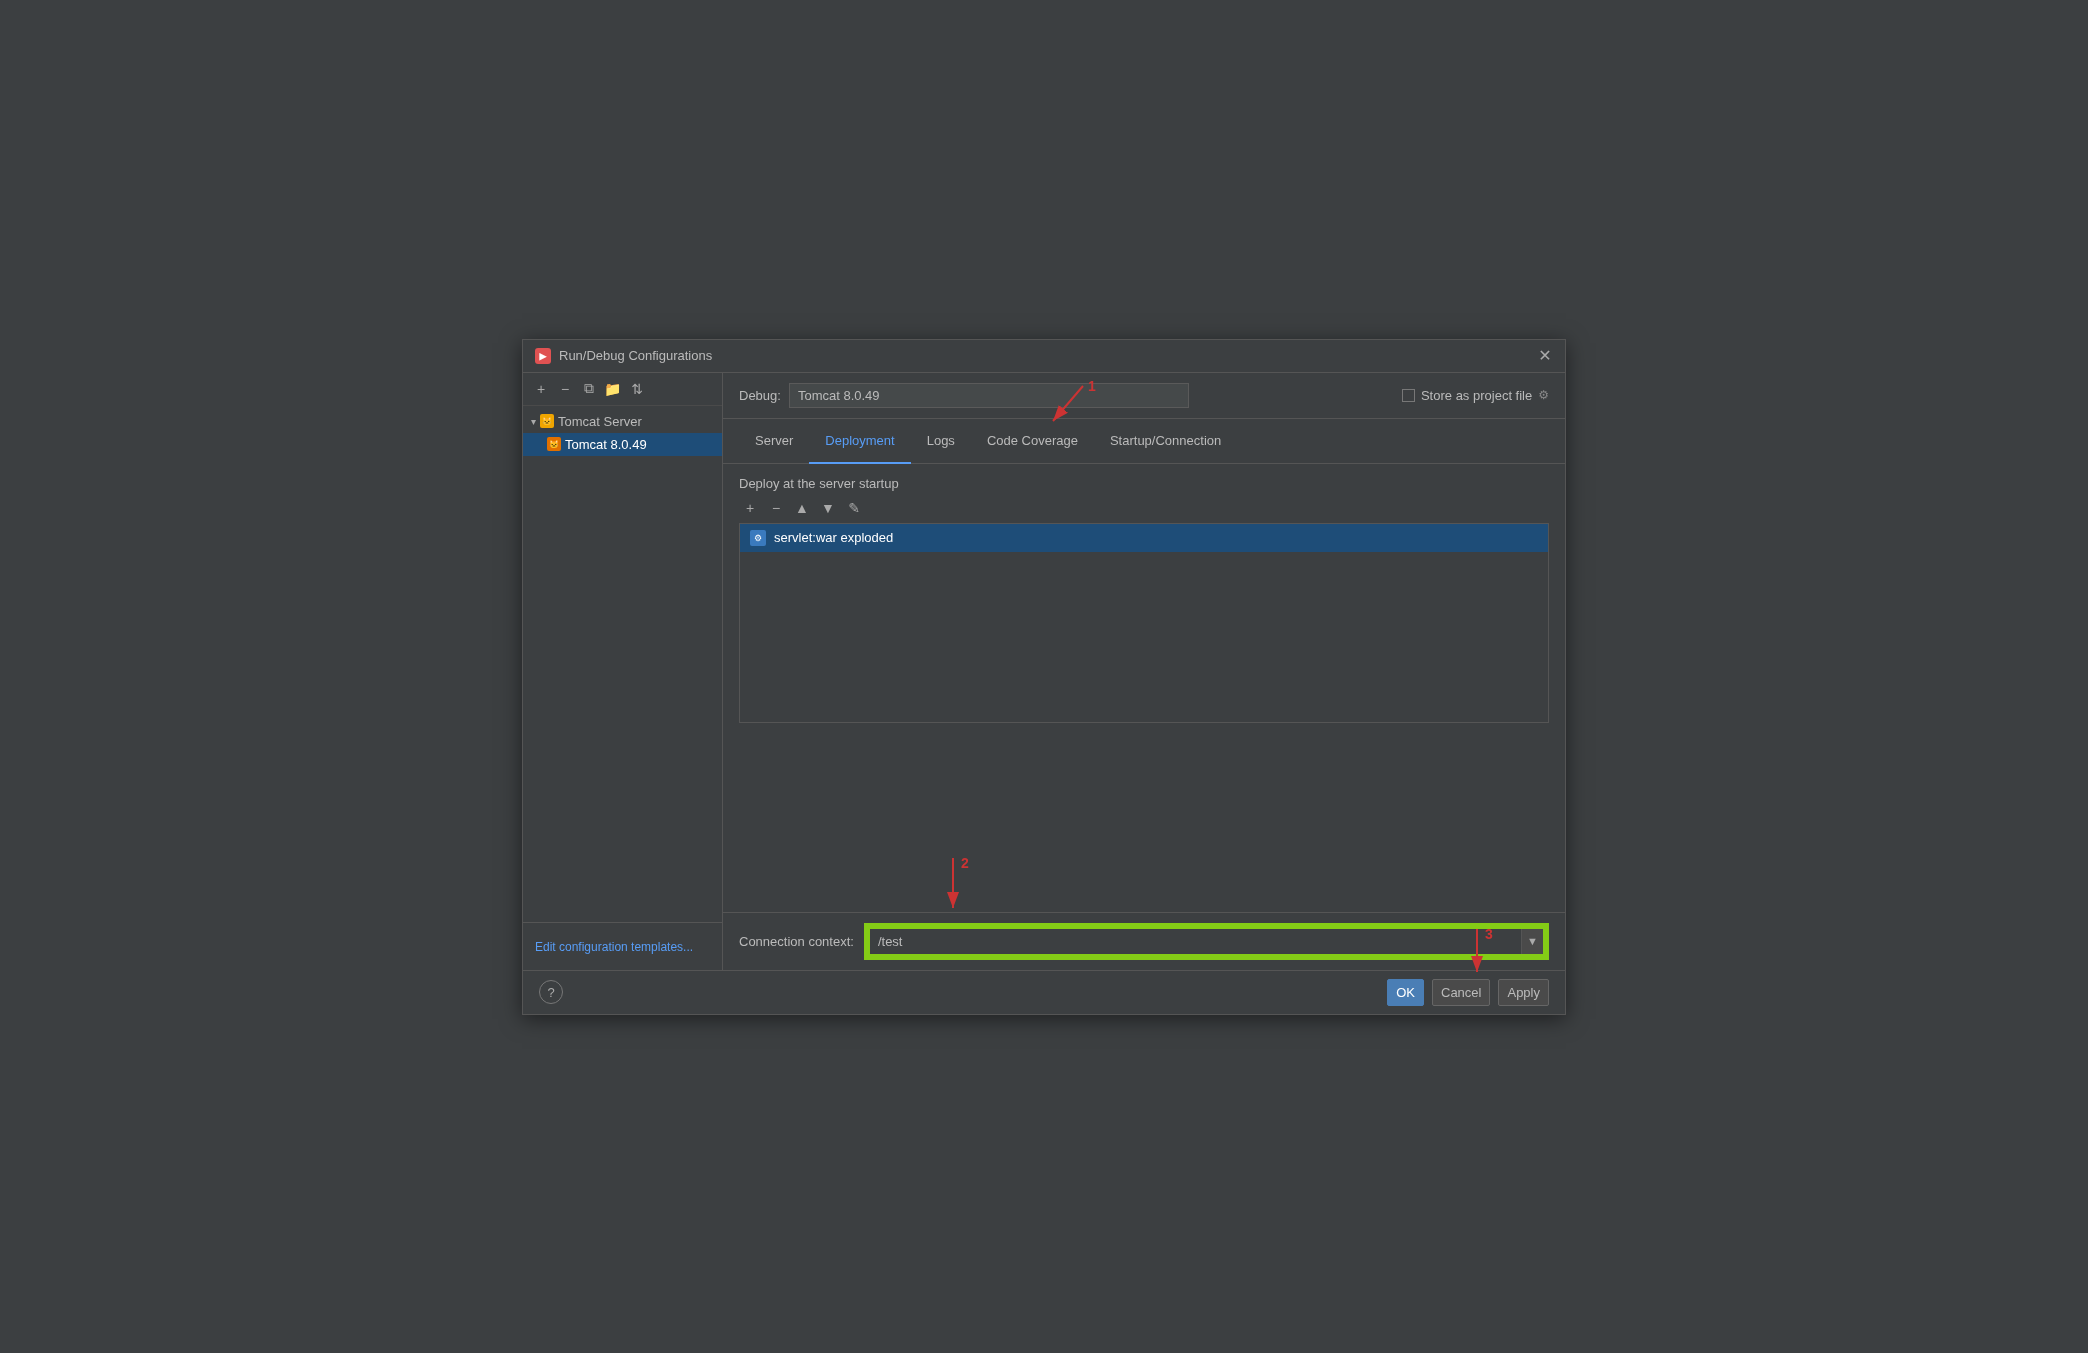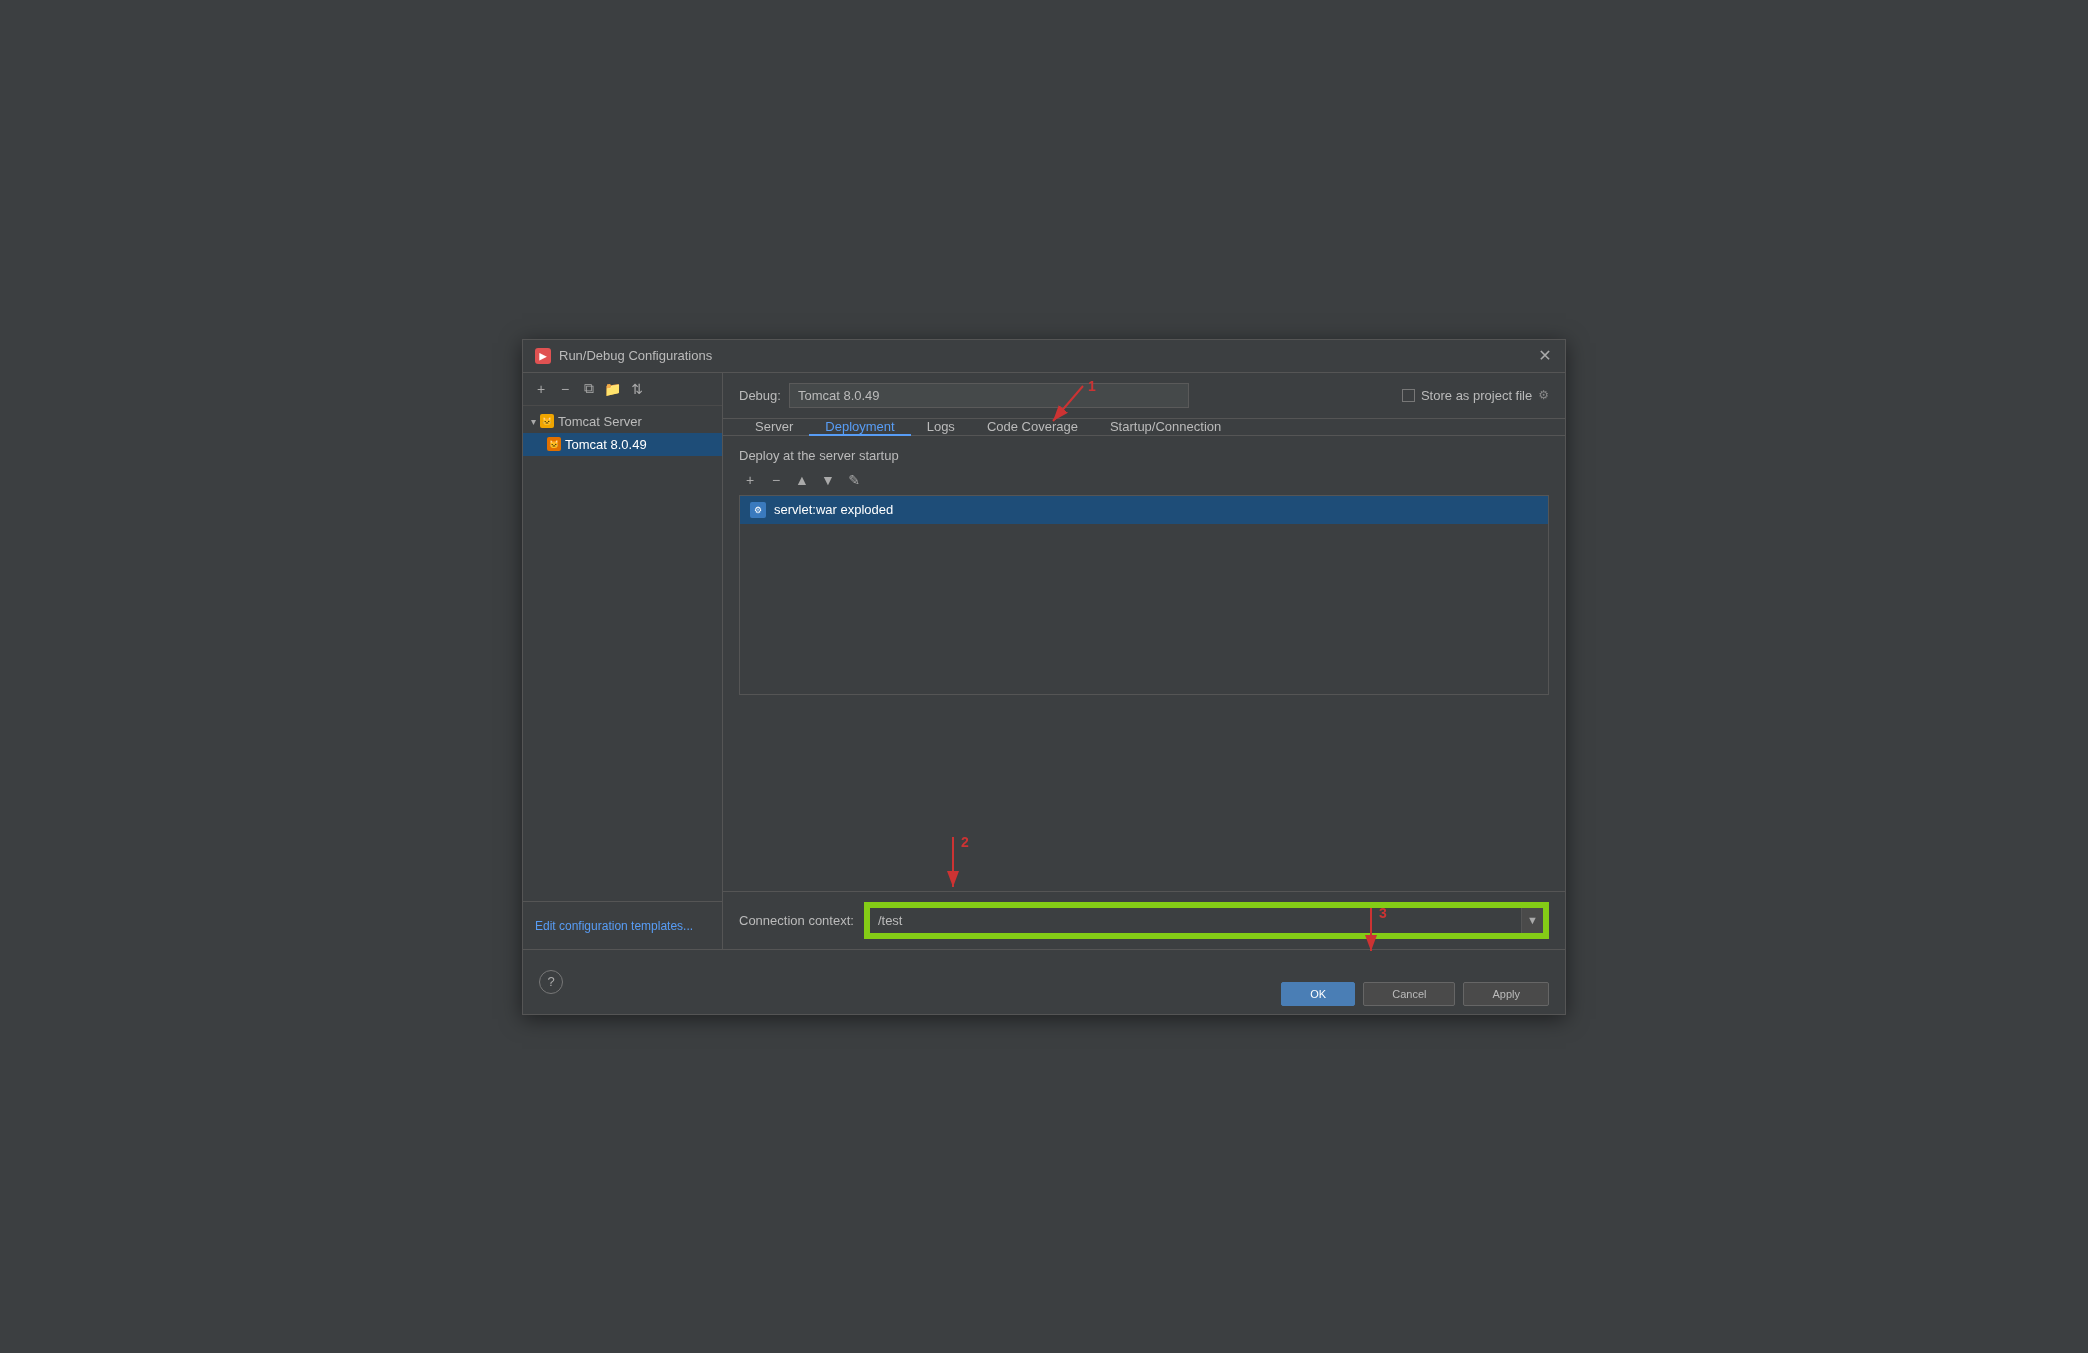--- a/index.html
+++ b/index.html
@@ -210,21 +210,21 @@
       font-size: 12px;
     }
     .tabs-row {
       display: flex;
       border-bottom: 1px solid #555;
       flex-shrink: 0;
       padding: 0 16px;
       position: relative;
     }
     .tab {
-      padding: 0 16px;
+      padding: 14px 16px;
       cursor: pointer;
       color: #bbbbbb;
       font-size: 13px;
       border-bottom: 2px solid transparent;
       margin-bottom: -1px;
       white-space: nowrap;
     }
     .tab.active {
       color: #589df6;
       border-bottom: 2px solid #589df6;
@@ -349,28 +349,27 @@
       font-size: 13px;
       display: flex;
       align-items: center;
       justify-content: center;
     }
     .footer-buttons {
       display: flex;
       gap: 8px;
     }
     .btn {
-      padding: 5px 28px;
-      font-size: 11px;
+      padding: 5px 8px;
+      font-size: 13px;
       cursor: pointer;
       border-radius: 2px;
       border: 1px solid #666;
       background: #4a4a4a;
       color: #bbbbbb;
-      margin-top: 24px;
     }
     .btn-primary {
       background: #4a7eb5;
       border-color: #4a7eb5;
       color: #ffffff;
     }
   </style>
 </head>
 <body>
 

